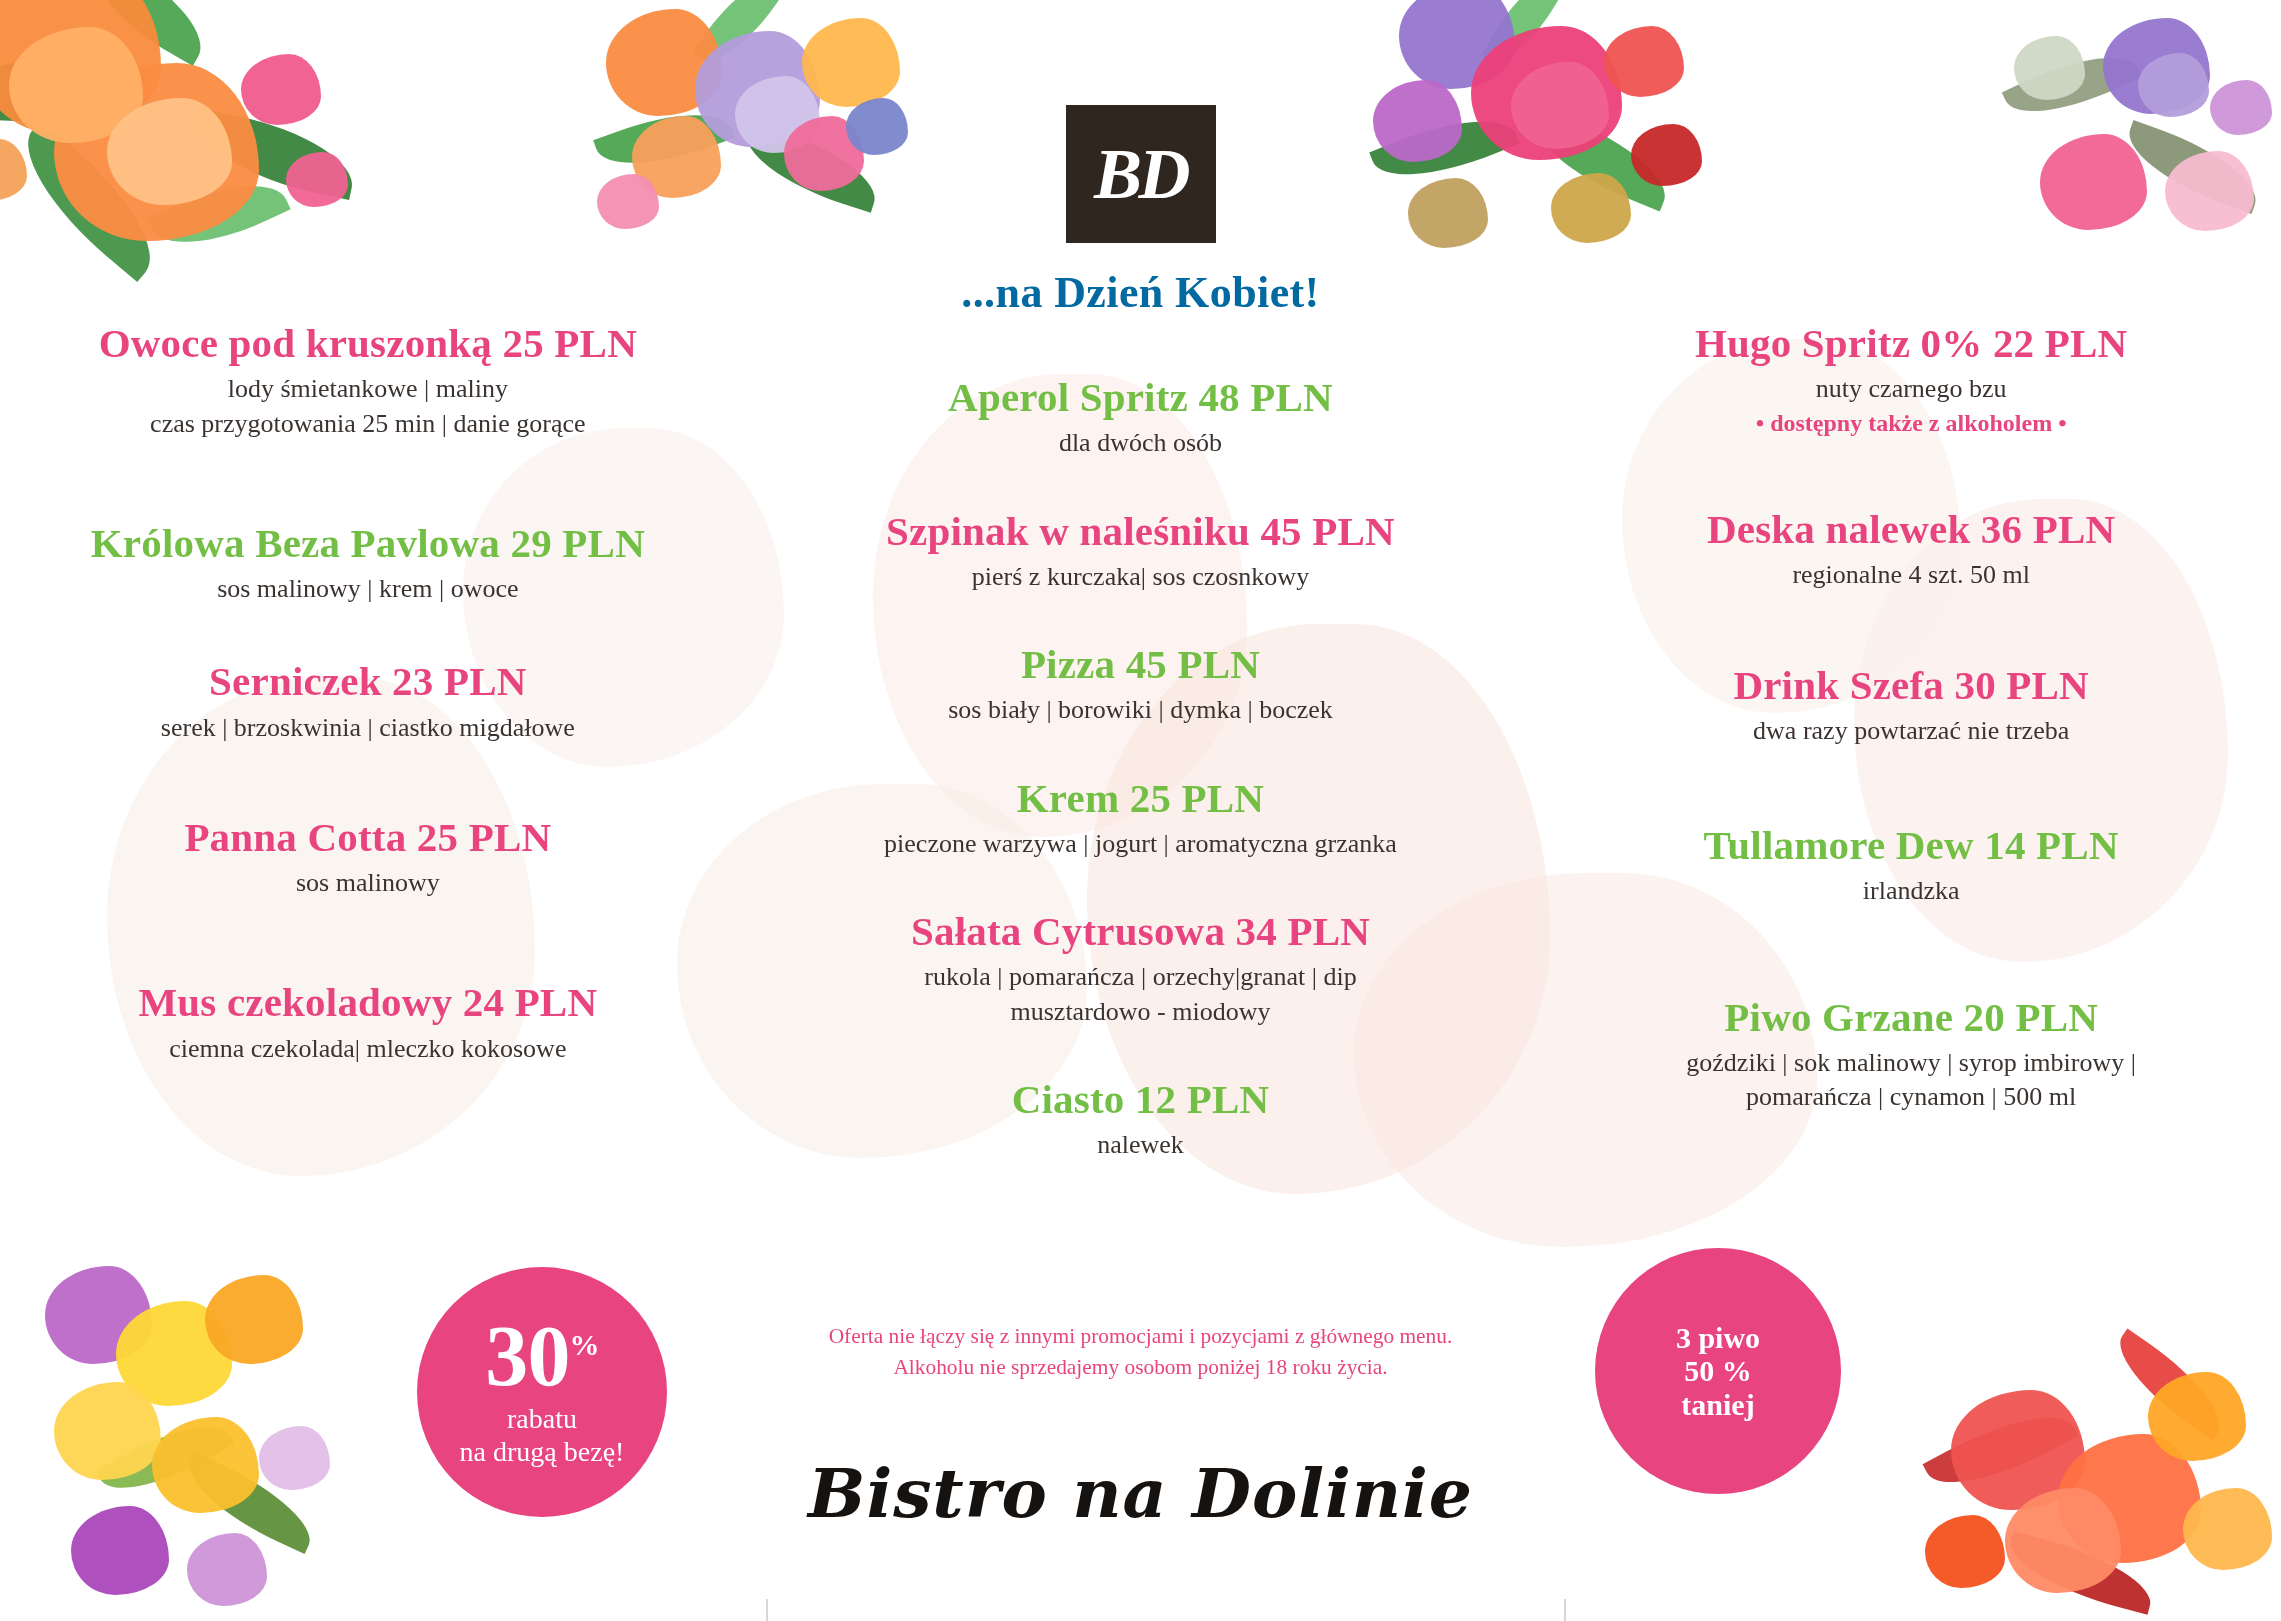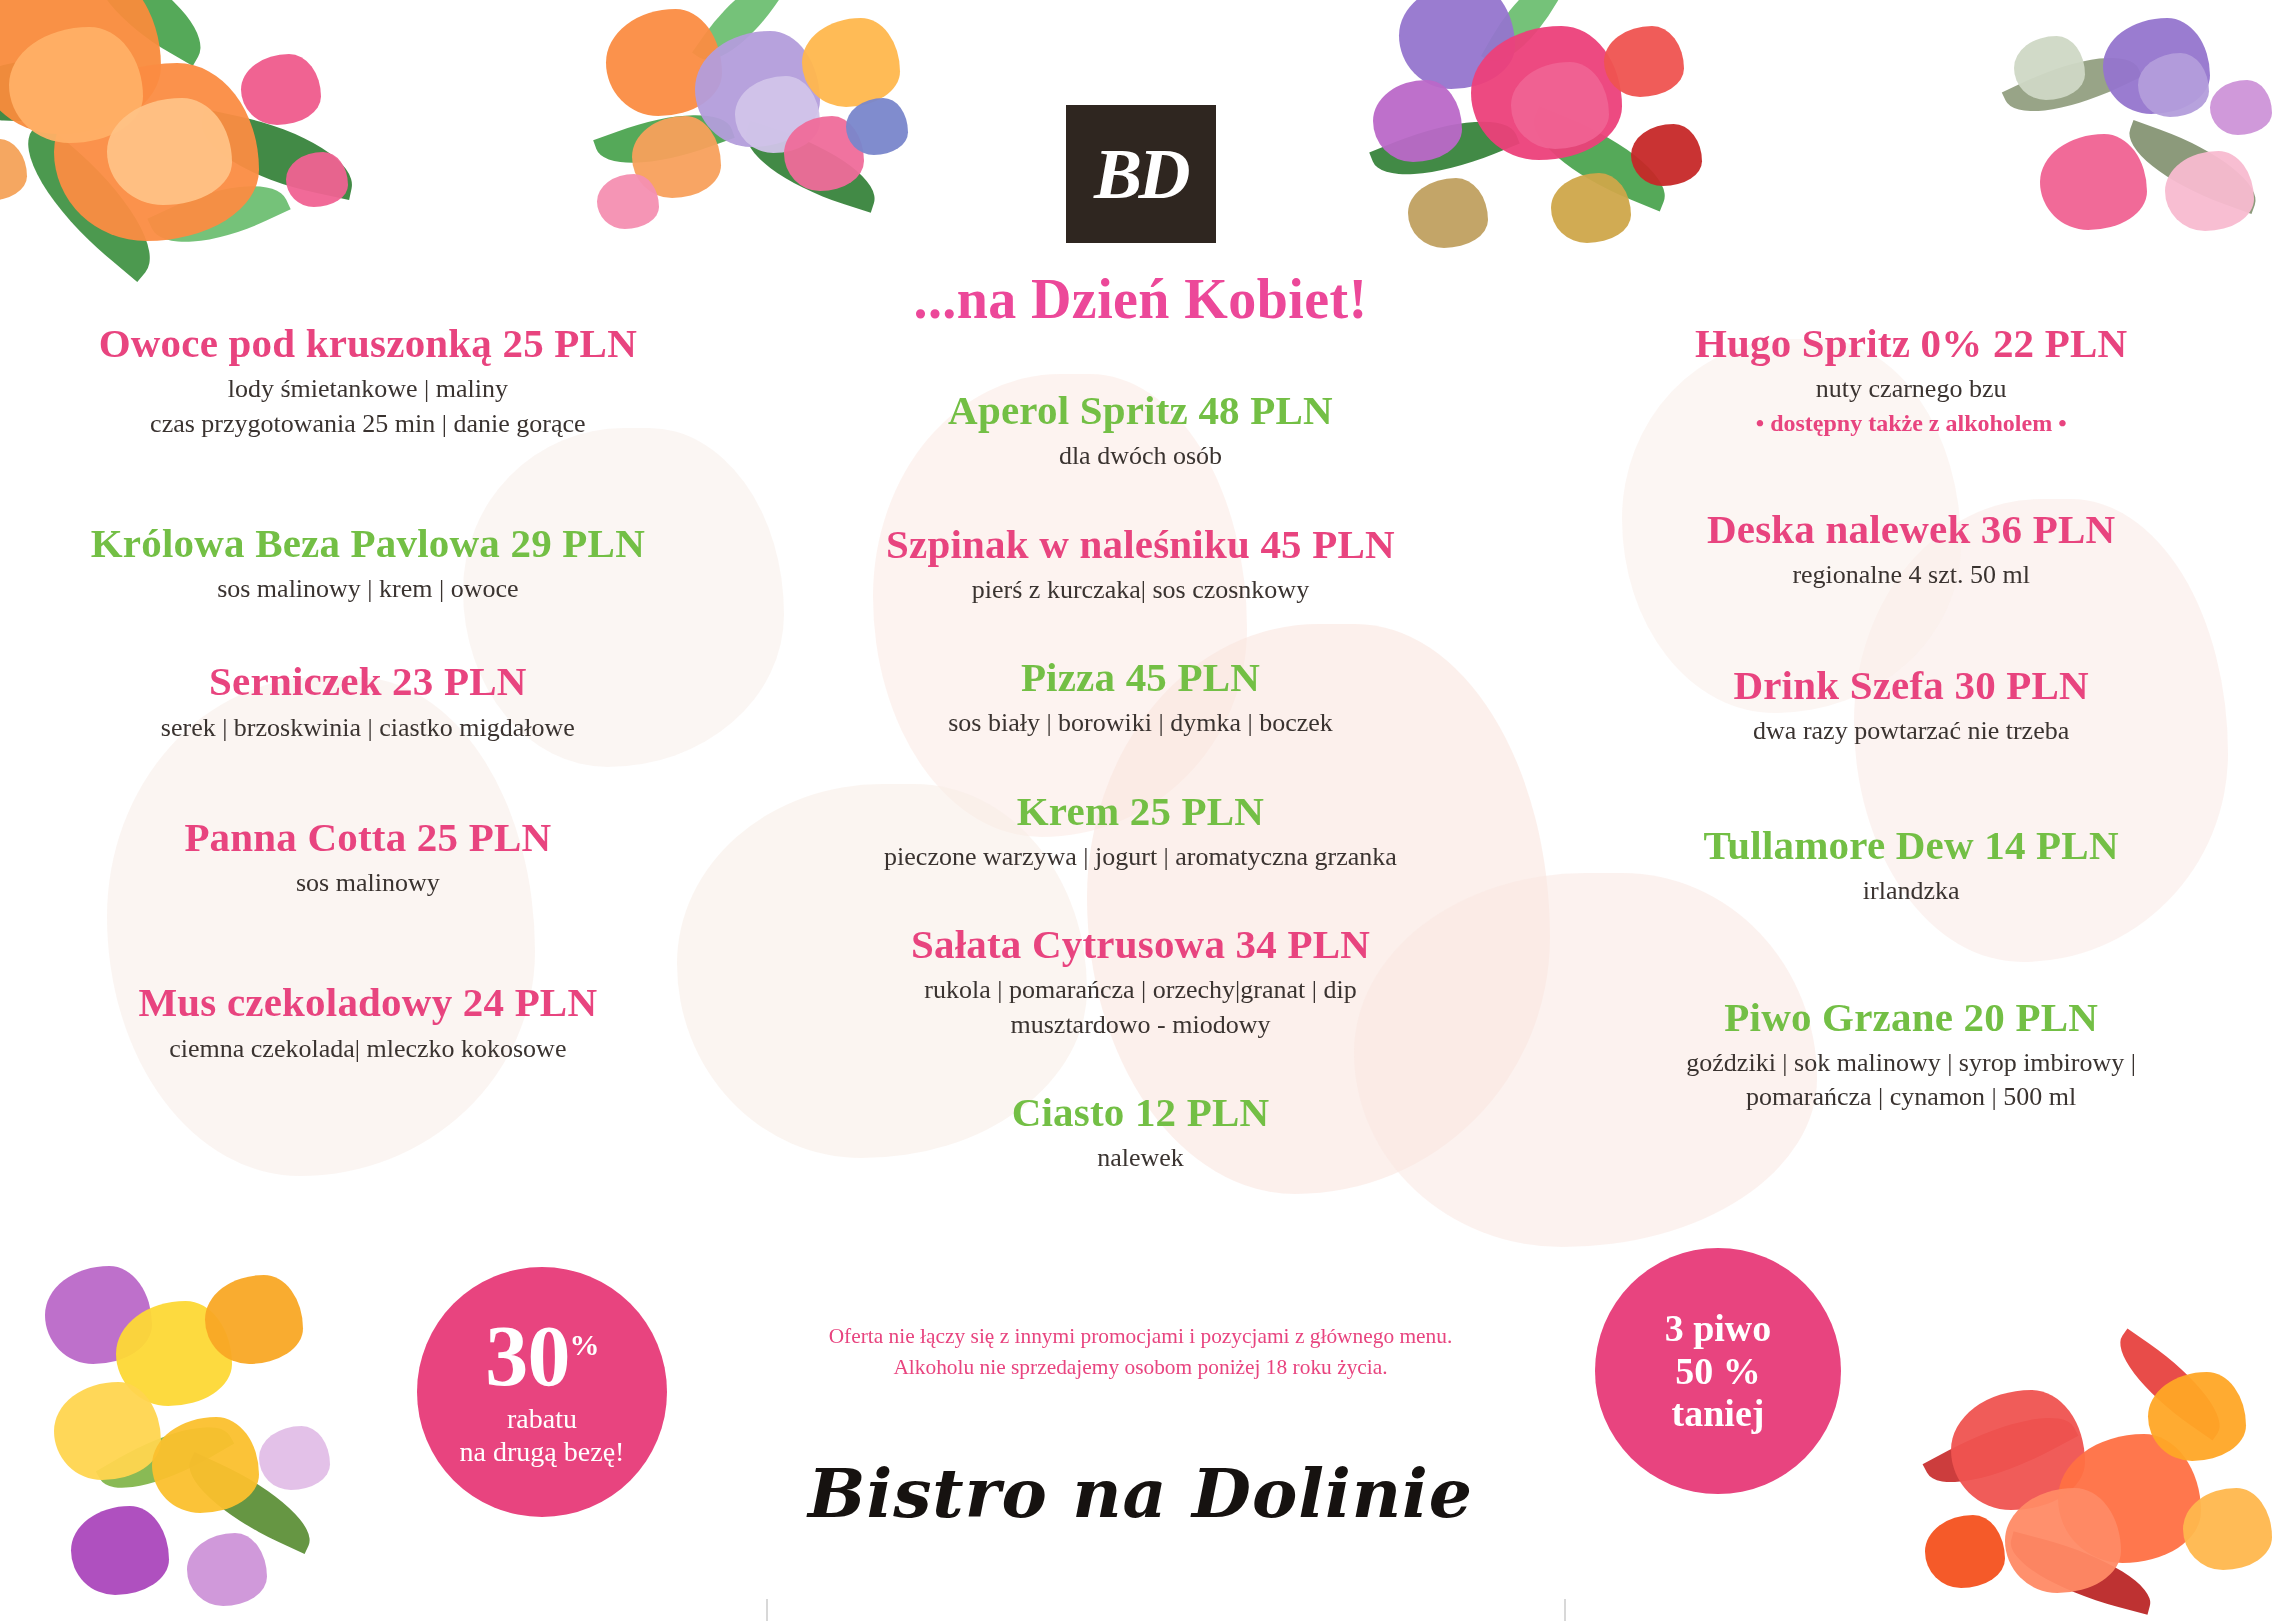--- a/index.html
+++ b/index.html
@@ -74,23 +74,23 @@
     font-family: "Liberation Serif", serif;
     font-style: italic;
     font-weight: 700;
     color: #ffffff;
     font-size: 72px;
     letter-spacing: -3.6px;
     line-height: .9;
   }
 
   .center-headline {
-    font-size: 56px;
-    font-weight: 700;
-    color: #ec4899;
+    font-size: 44px;
+    font-weight: 700;
+    color: #0369a1;
     margin: 0 0 57px 0;
     letter-spacing: 0.4px;
   }
 
   .item {
     margin: 0 0 52px 0;
     text-align: center;
   }
   .item-name {
     font-size: 41px;
@@ -154,21 +154,21 @@
   .badge-discount .l1 { font-size: 28px; margin-top: 5.3px; }
   .badge-discount .l2 { font-size: 28px; margin-top: 1.8px; }
 
   .badge-beer {
     left: 1595px;
     top: 1248px;
     width: 246px;
     height: 246px;
   }
   .badge-beer div {
-    font-size: 38px;
+    font-size: 30px;
     font-weight: 700;
     line-height: 1.12;
   }
 
   
   .legal {
     position: absolute;
     left: 50%;
     transform: translateX(-50%);
     top: 1321px;

